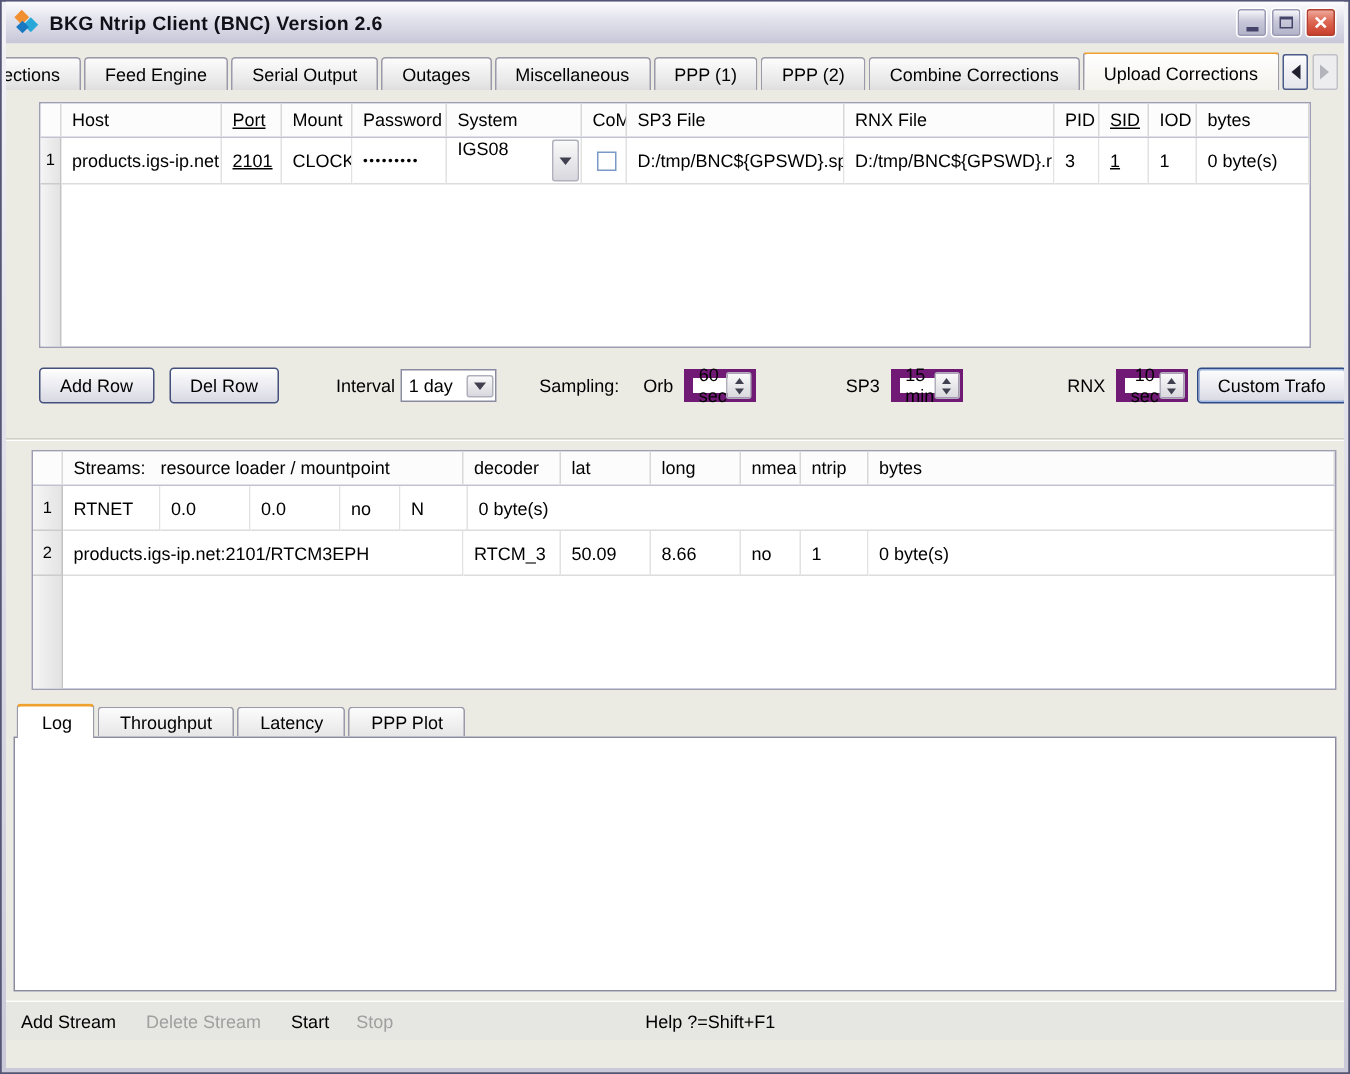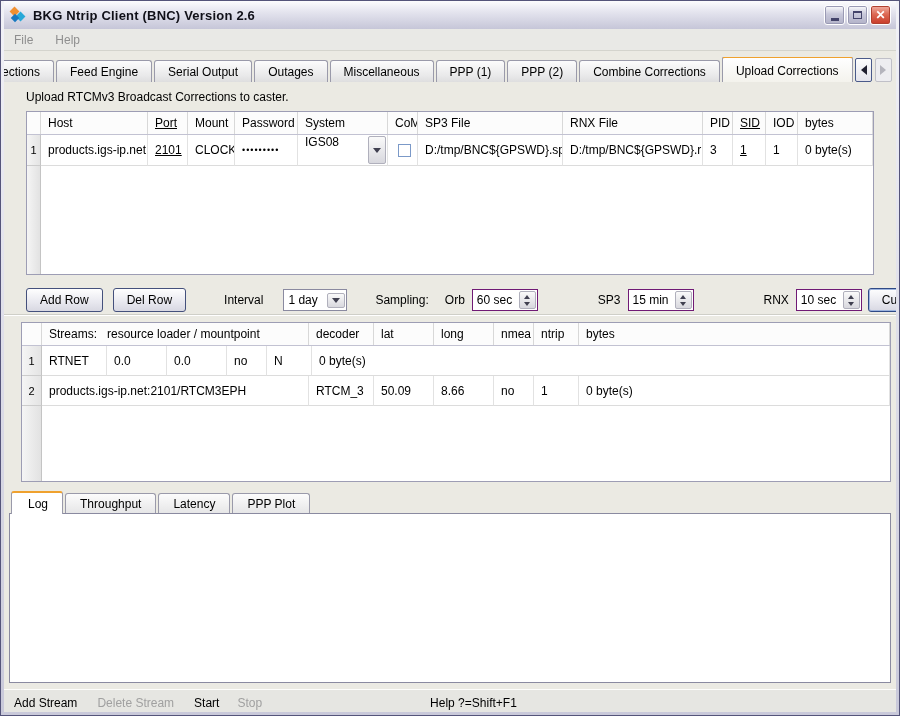--- a/index.html
+++ b/index.html
@@ -151,21 +151,21 @@
     display:flex; align-items:center; justify-content:center; flex:none;
   }
   .xp-button.default { border-color:#2f4a86; box-shadow:0 0 0 1px #9db4de inset; }
   .ctl-label { font-size:12px; color:#000; white-space:nowrap; flex:none; }
   .combobox {
     width:64px; height:22px; border:1px solid #8a8aa0; background:#fff;
     display:flex; align-items:center; justify-content:space-between; flex:none;
   }
   .combobox .val { font-size:12px; padding-left:4px; }
   .spinbox {
-    width:66px; height:22px; border:1px solid #701a75; background:#fff;
+    width:48px; height:22px; border:6px solid #701a75; background:#fff;
     display:flex; align-items:center; justify-content:space-between; flex:none;
   }
   .spinbox .val { font-size:12px; padding-left:4px; }
   .spin-btns {
     width:17px; height:18px; margin-right:1px; flex:none;
     border:1px solid #b0b0bc; border-radius:2px;
     background:linear-gradient(#fafafa,#d8d8de);
     display:flex; flex-direction:column; align-items:center; justify-content:center; gap:3px;
   }
   .tri-up { width:0; height:0; border:3px solid transparent; border-bottom:4px solid #404050; margin-top:-2px; }
@@ -223,24 +223,20 @@
       <div class="winbtn">
           <span class="minbar"></span>
         </div>
       <div class="winbtn">
           <span class="maxbox"></span>
         </div>
       <div class="winbtn close">✕</div>
     </div>
   </div>
 
-  <div class="menubar">
-    <span class="menu-item">File</span>
-    <span class="menu-item">Help</span>
-  </div>
 
   <div class="client">
 
     <div class="tabstrip">
       <div class="tabs">
         <div class="tab clipped">rections</div>
         <div class="tab">Feed Engine</div>
         <div class="tab">Serial Output</div>
         <div class="tab">Outages</div>
         <div class="tab">Miscellaneous</div>
@@ -254,21 +250,20 @@
         <div class="tscroll left">
             <span class="arrow-l"></span>
           </div>
         <div class="tscroll right">
             <span class="arrow-r"></span>
           </div>
       </div>
     </div>
 
     <div class="upload-panel">
-      <div class="panel-desc">Upload RTCMv3 Broadcast Corrections to caster.</div>
 
       <div class="qtable upload-table">
         <div class="qt-header">
           <div class="qt-hcell uc0"></div>
           <div class="qt-hcell uc1">Host</div>
           <div class="qt-hcell uc2">Port</div>
           <div class="qt-hcell uc3">Mount</div>
           <div class="qt-hcell uc4">Password</div>
           <div class="qt-hcell uc5">System</div>
           <div class="qt-hcell uc6">CoM</div>
@@ -303,21 +298,21 @@
             <div class="qt-cell uc11">1</div>
             <div class="qt-cell uc12">0 byte(s)</div>
           </div>
         </div>
       </div>
 
       <div class="controls-row">
         <div class="xp-button">Add Row</div>
         <div class="xp-button" style="margin-left:10px;">Del Row</div>
         <span class="ctl-label" style="margin-left:38px;">Interval</span>
-        <div class="combobox" style="margin-left:20px;">
+        <div class="combobox" style="margin-left:4px;">
           <span class="val">1 day</span>
           <span class="combo-btn">
               <span class="combo-arrow"></span>
             </span>
         </div>
         <span class="ctl-label" style="margin-left:28px;">Sampling:</span>
         <span class="ctl-label" style="margin-left:16px;">Orb</span>
         <div class="spinbox" style="margin-left:7px;">
           <span class="val">60 sec</span>
           <span class="spin-btns">

